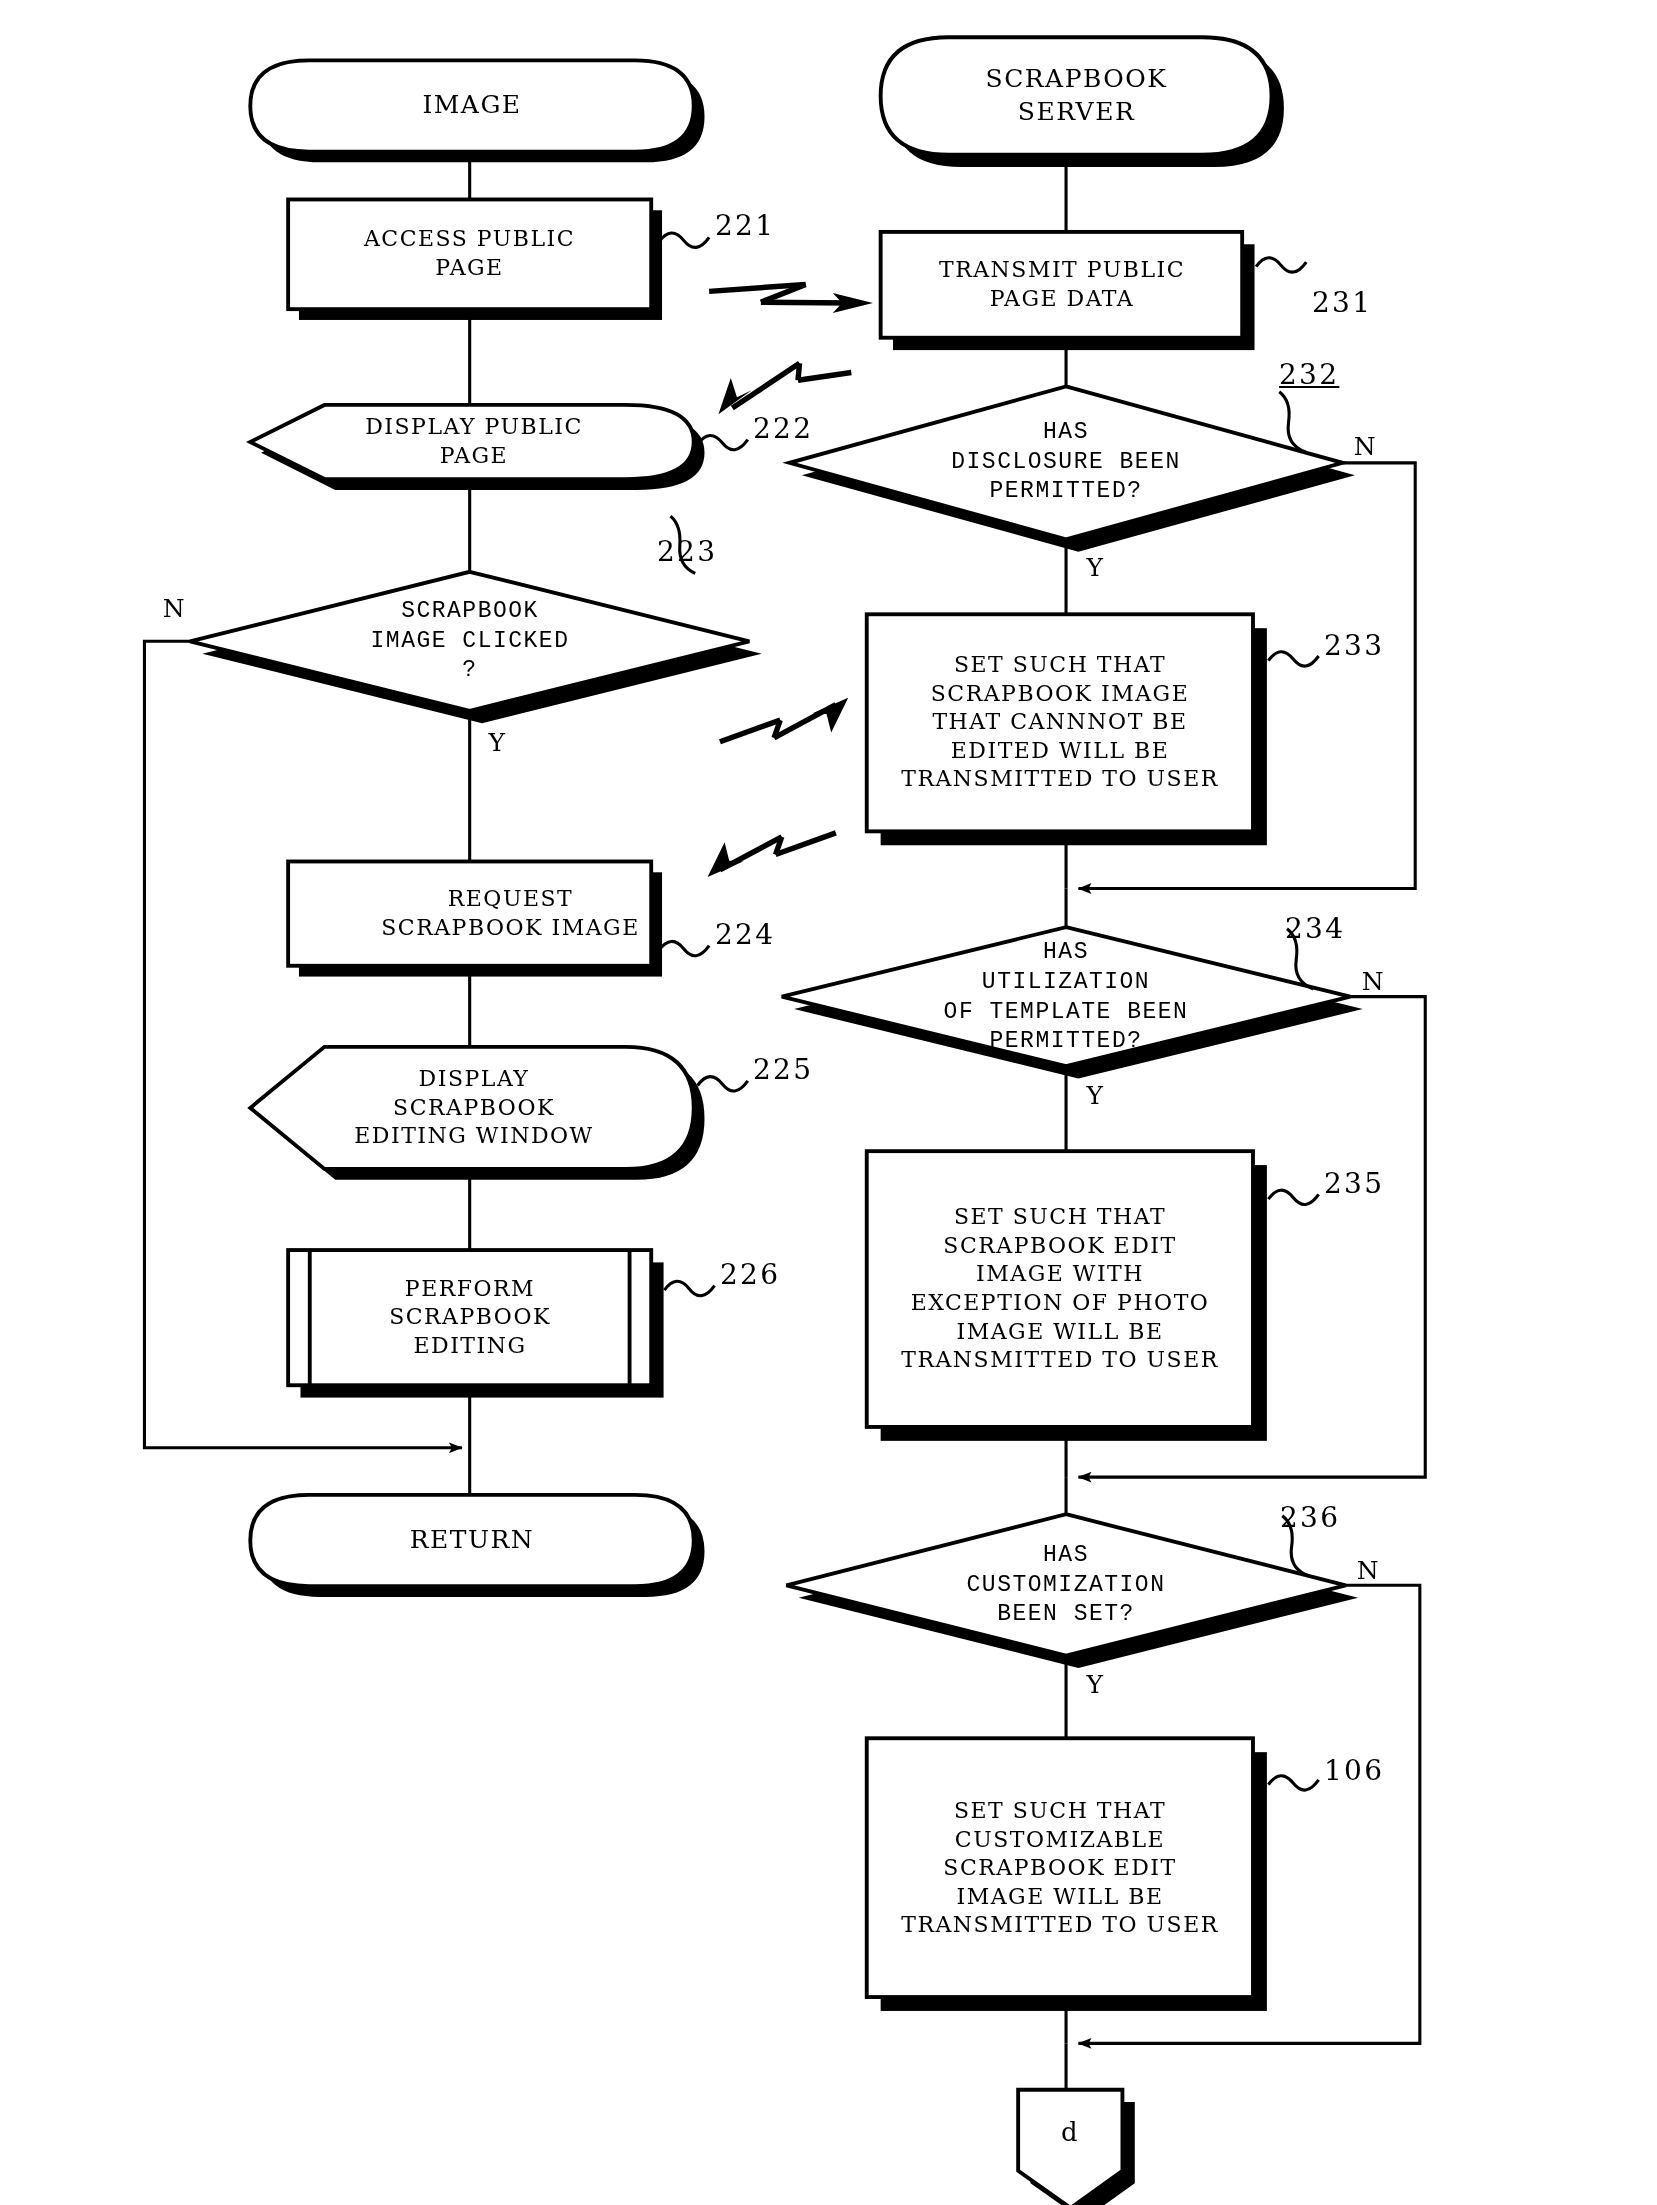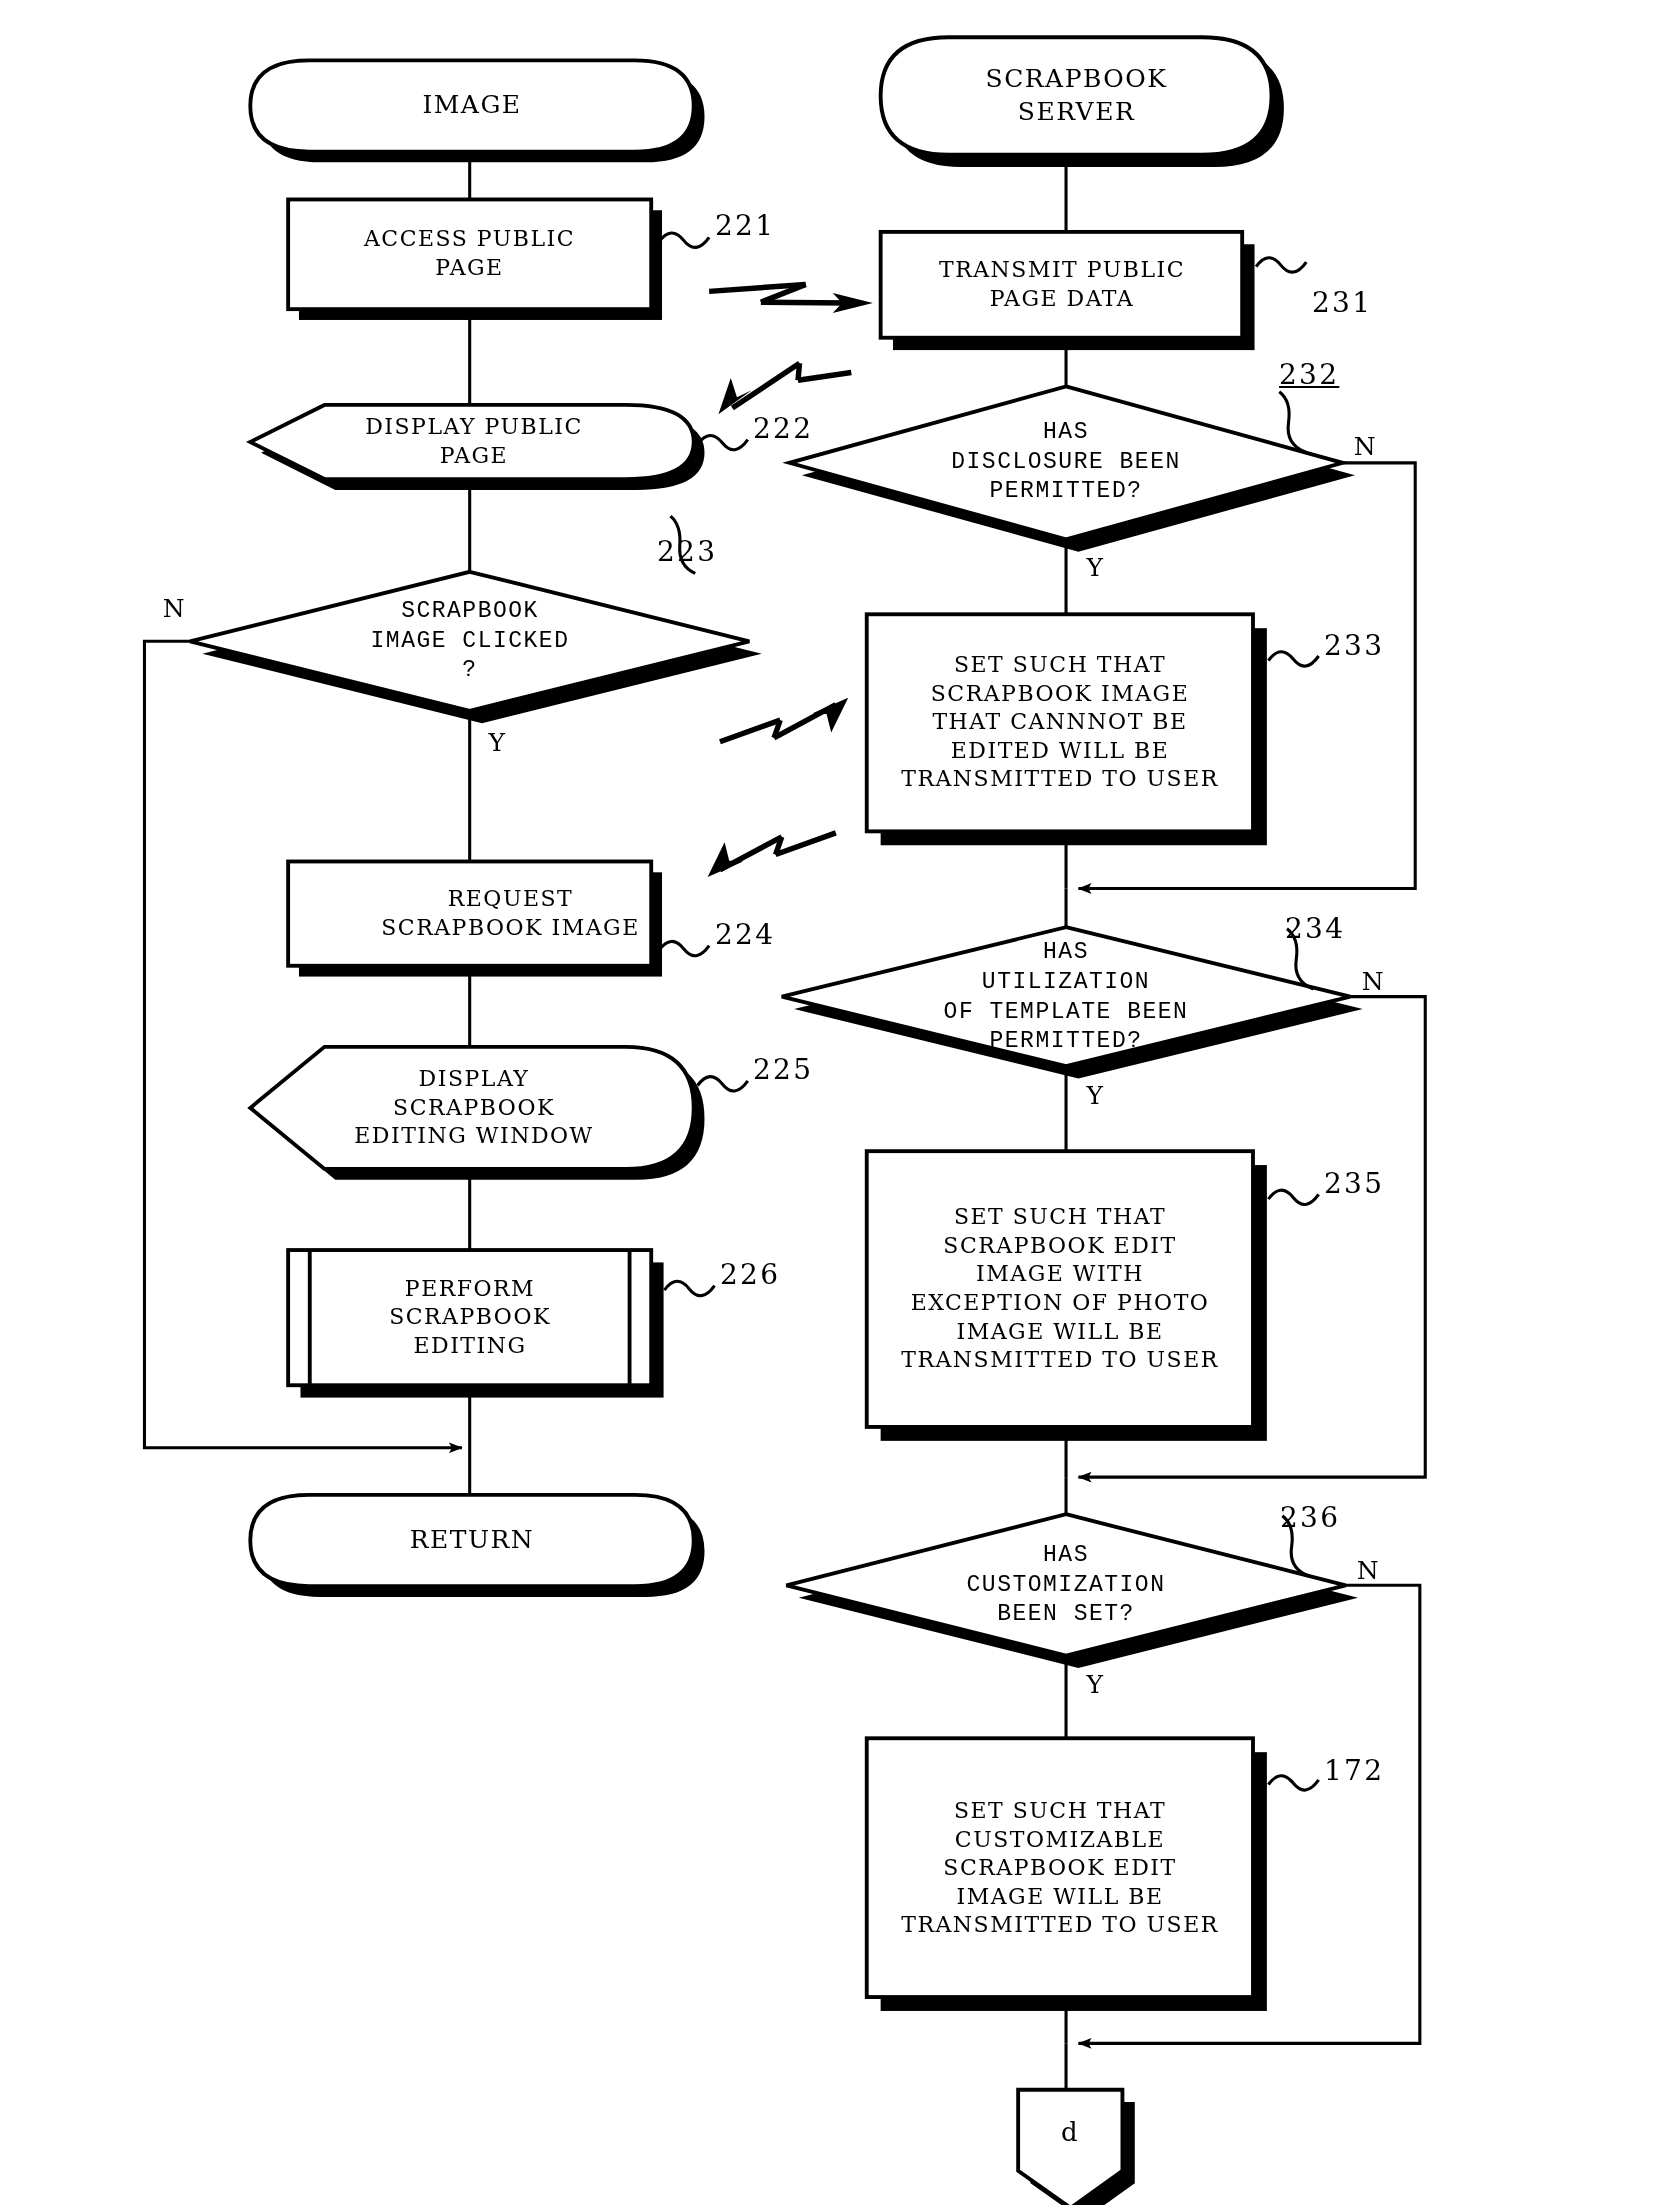--- a/index.html
+++ b/index.html
@@ -240,18 +240,18 @@
 
 <div class="lbl boxtext" style="left:867px;top:1151px;width:386px;height:276px;">SET SUCH THAT<br>SCRAPBOOK EDIT<br>IMAGE WITH<br>EXCEPTION OF PHOTO<br>IMAGE WILL BE<br>TRANSMITTED TO USER</div>
 <div class="lbl reftext" style="left:1324px;top:1165px;width:100px;height:39px;justify-content:flex-start;">235</div>
 
 <div class="lbl diatext" style="left:873px;top:1525px;width:386px;height:121px;">HAS<br>CUSTOMIZATION<br>BEEN SET?</div>
 <div class="lbl reftext" style="left:1280px;top:1499px;width:100px;height:39px;justify-content:flex-start;">236</div>
 <div class="lbl yn" style="left:1349px;top:1553px;width:39px;height:36px;">N</div>
 <div class="lbl yn" style="left:1076px;top:1667px;width:39px;height:36px;">Y</div>
 
 <div class="lbl boxtext" style="left:867px;top:1739px;width:386px;height:259px;">SET SUCH THAT<br>CUSTOMIZABLE<br>SCRAPBOOK EDIT<br>IMAGE WILL BE<br>TRANSMITTED TO USER</div>
-<div class="lbl reftext" style="left:1324px;top:1752px;width:100px;height:39px;justify-content:flex-start;">172</div>
+<div class="lbl reftext" style="left:1324px;top:1752px;width:100px;height:39px;justify-content:flex-start;">106</div>
 
 <div class="lbl conntext" style="left:1018px;top:2100px;width:104px;height:66px;">d</div>
 
 </div>
 
 
 </body></html>

